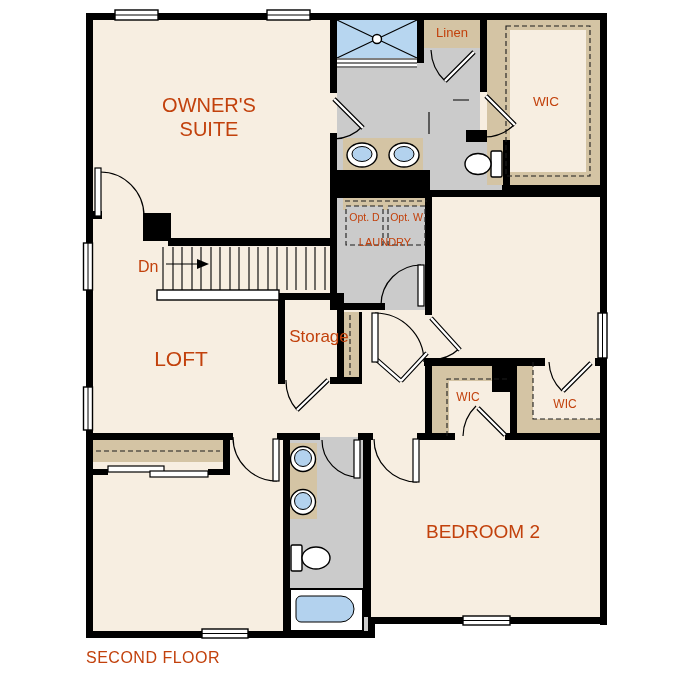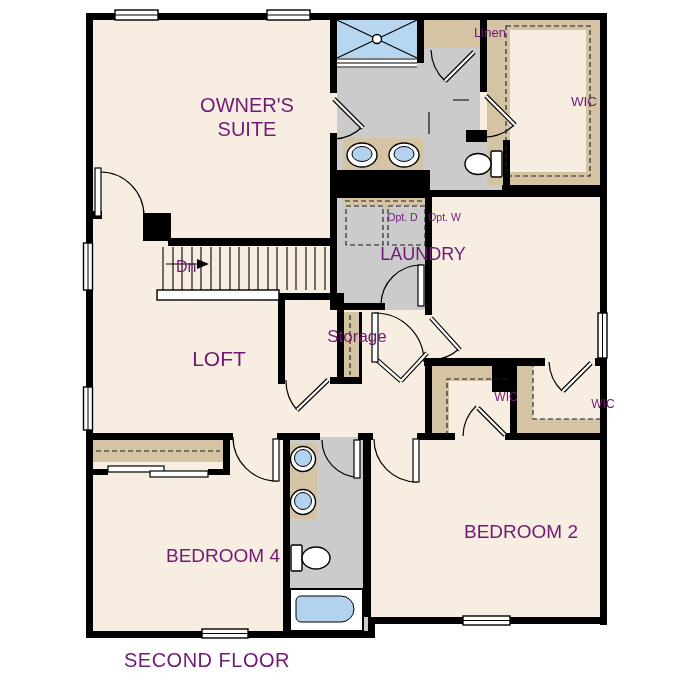--- a/index.html
+++ b/index.html
@@ -7,21 +7,21 @@
     --floor:#f7eee1;--bath_floor:#cbcbcb;--closet:#d4c4a4;--fixture_blue:#b3d2ee;--shower_blue:#b7d6f0;--wall:#000;}
   .plan{position:absolute;left:0;top:0;width:687px;height:687px;background:#fff;overflow:hidden;}
   .f{position:absolute;}
   .cream{background:var(--floor);}
   .gray{background:var(--bath_floor);}
   .tan{background:var(--closet);}
   .blue{background:var(--shower_blue);}
   .white{background:#fff;}
   .w{position:absolute;background:var(--wall);}
   svg.ov{position:absolute;left:0;top:0;}
-  .lbl{position:absolute;color:#701a75;text-align:center;line-height:1.22;padding-left:38px;}
+  .lbl{position:absolute;color:#c2410c;text-align:center;line-height:1.22;}
   .b{font-weight:normal;}
   .arc{fill:none;stroke:#000;stroke-width:1.2;}
   .thin{fill:none;stroke:#000;stroke-width:1.1;}
   .dash{fill:none;stroke:#1c1c1c;stroke-width:1.1;stroke-dasharray:5 3;}
   .dashfill{fill:var(--bath_floor);stroke:#1c1c1c;stroke-width:1.1;stroke-dasharray:5 3;}
   .fixw{fill:#fff;stroke:#000;stroke-width:1.4;}
   .fixb{fill:var(--fixture_blue);stroke:#000;stroke-width:1;}
   .leafblk{fill:none;stroke:#000;stroke-width:4.6;}
   .leafwht{fill:none;stroke:#fff;stroke-width:2.4;}
   .leafrect{fill:#fff;stroke:#000;stroke-width:1.2;}
@@ -196,25 +196,24 @@
     </g>
 
     <g>
       <path class="thin" d="M453 100H469M429 112V134"></path>
     </g>
   </svg>
 
   <div class="lbl b" style="left:134px;top:93px;width:150px;font-size:20px">OWNER'S SUITE</div>
   <div class="lbl" style="left:424px;top:25px;width:56px;font-size:13px">Linen</div>
   <div class="lbl" style="left:517px;top:94px;width:58px;font-size:13.5px">WIC</div>
-  <div class="lbl b" style="left:341px;top:244px;width:88px;font-size:18px">LAUNDRY</div>
+  <div class="lbl b" style="left:341px;top:236px;width:88px;font-size:11px">LAUNDRY</div>
   <div class="lbl" style="left:346px;top:211px;width:37px;font-size:10.5px;line-height:1.3">Opt. D</div>
   <div class="lbl" style="left:388px;top:211px;width:37px;font-size:10.5px;line-height:1.3">Opt. W</div>
   <div class="lbl b" style="left:131px;top:346px;width:100px;font-size:21px">LOFT</div>
   <div class="lbl" style="left:285px;top:327px;width:68px;font-size:17px">Storage</div>
   <div class="lbl" style="left:443px;top:390px;width:50px;font-size:12px">WIC</div>
   <div class="lbl" style="left:540px;top:397px;width:50px;font-size:12px">WIC</div>
-  <div class="lbl b" style="left:99px;top:544px;width:172px;font-size:19px">BEDROOM 4</div>
   <div class="lbl b" style="left:397px;top:520px;width:172px;font-size:19px">BEDROOM 2</div>
   <div class="lbl" style="left:138px;top:257px;width:30px;font-size:16px;text-align:left">Dn</div>
-  <div class="lbl b" style="left:86px;top:648px;width:280px;font-size:20px;text-align:left;letter-spacing:.5px">SECOND FLOOR</div>
+  <div class="lbl b" style="left:86px;top:648px;width:280px;font-size:16px;text-align:left;letter-spacing:.5px">SECOND FLOOR</div>
 
 </div>
 
 </body></html>

